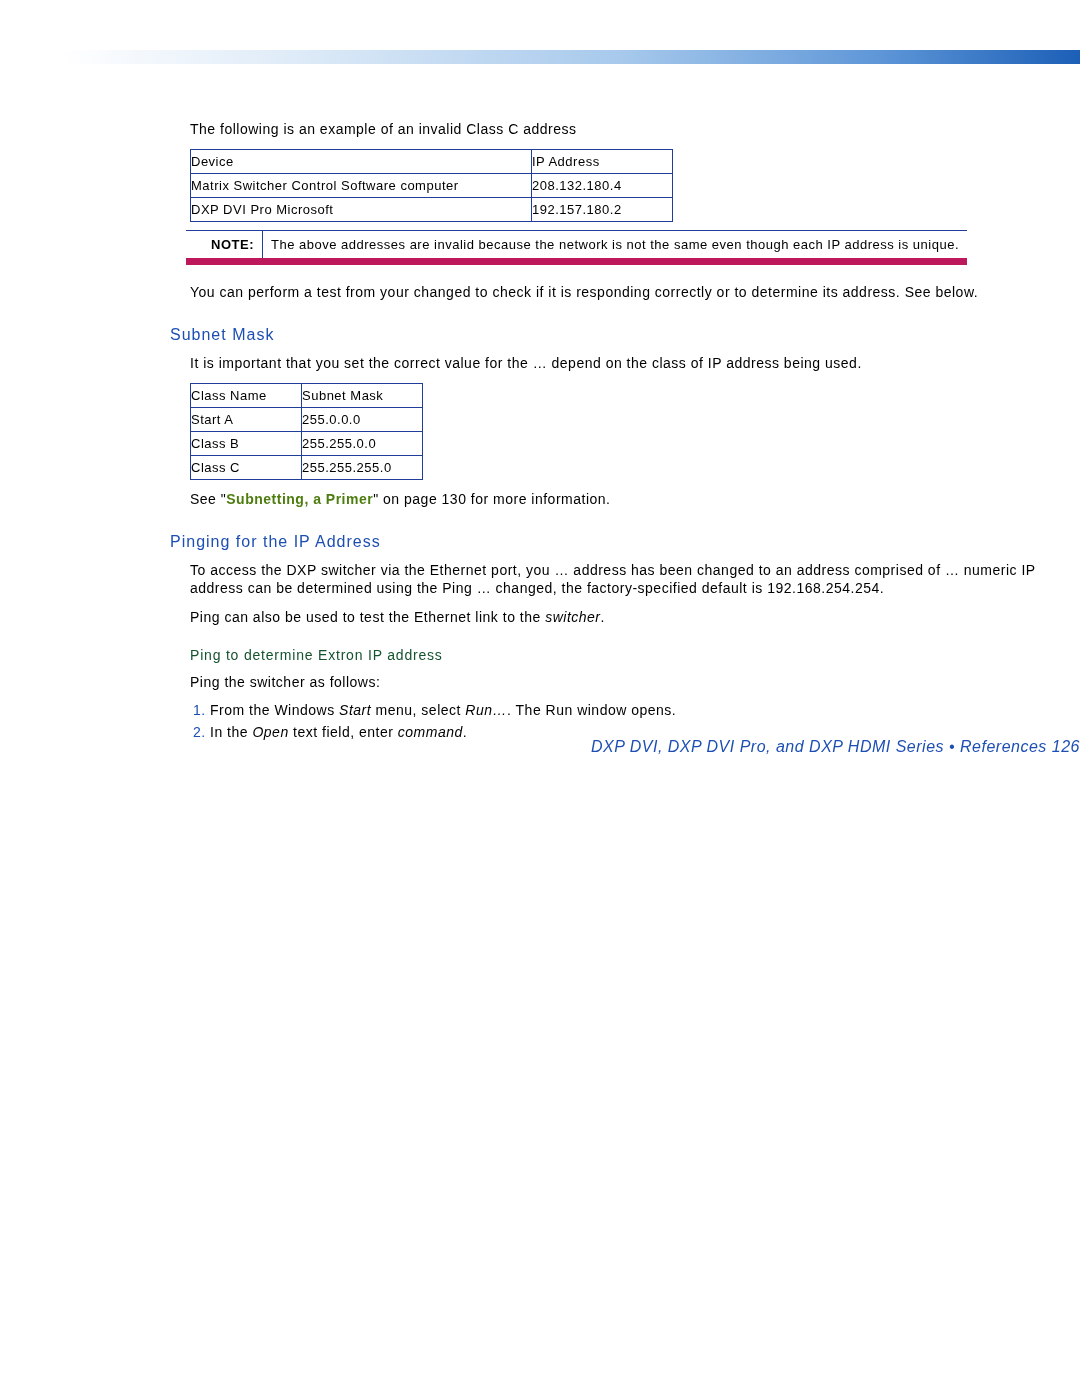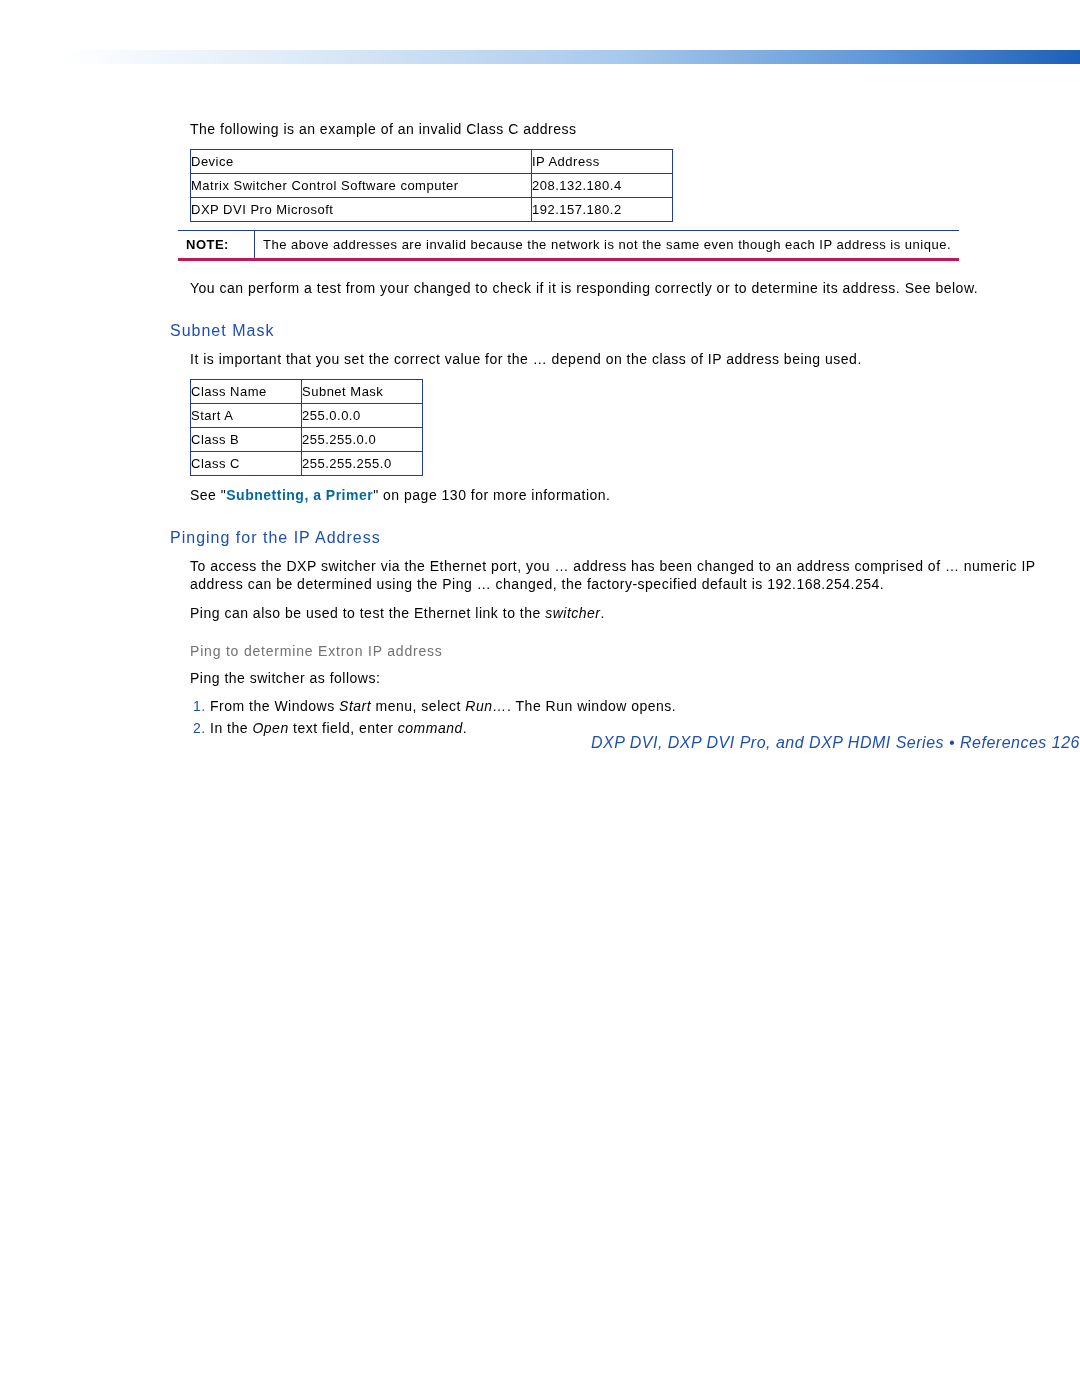--- a/index.html
+++ b/index.html
@@ -32,21 +32,21 @@
     margin: 10px 0;
     line-height: 1.35;
   }
   .h2 {
     color: #1d4fb3;
     font-size: 16px;
     margin: 24px 0 8px 0;
     letter-spacing: 1px;
   }
   .h3 {
-    color: #737373;
+    color: #14532d;
     font-size: 14px;
     margin: 20px 0 6px 16px;
     letter-spacing: 0.8px;
   }
   .indent {
     margin-left: 20px;
   }
   table {
     border-collapse: collapse;
     margin: 8px 0;
@@ -58,36 +58,37 @@
     font-size: 13px;
     text-align: left;
     letter-spacing: 0.5px;
   }
   .header-row td {
     border-bottom: 2px solid #203d99;
   }
   .note-box {
     display: table;
     border-top: 1px solid #203d99;
-    border-bottom: 3px solid #be185d;
-    margin: 8px 0 18px 8px;
+    border-bottom: 7px solid #be185d;
+    margin: 8px 0 18px 16px;
+    text-align: right;
   }
   .note-cell {
     display: table-cell;
     padding: 6px 8px;
     vertical-align: top;
     font-size: 13px;
     letter-spacing: 0.5px;
   }
   .note-label {
     border-right: 1px solid #203d99;
     width: 60px;
   }
   .inline-blue {
-    color: #0369a1;
+    color: #4d7c0f;
   }
   ol {
     padding-left: 20px;
     margin: 6px 0;
   }
   ol li {
     margin-bottom: 6px;
     letter-spacing: 0.5px;
   }
   ol li::marker {

